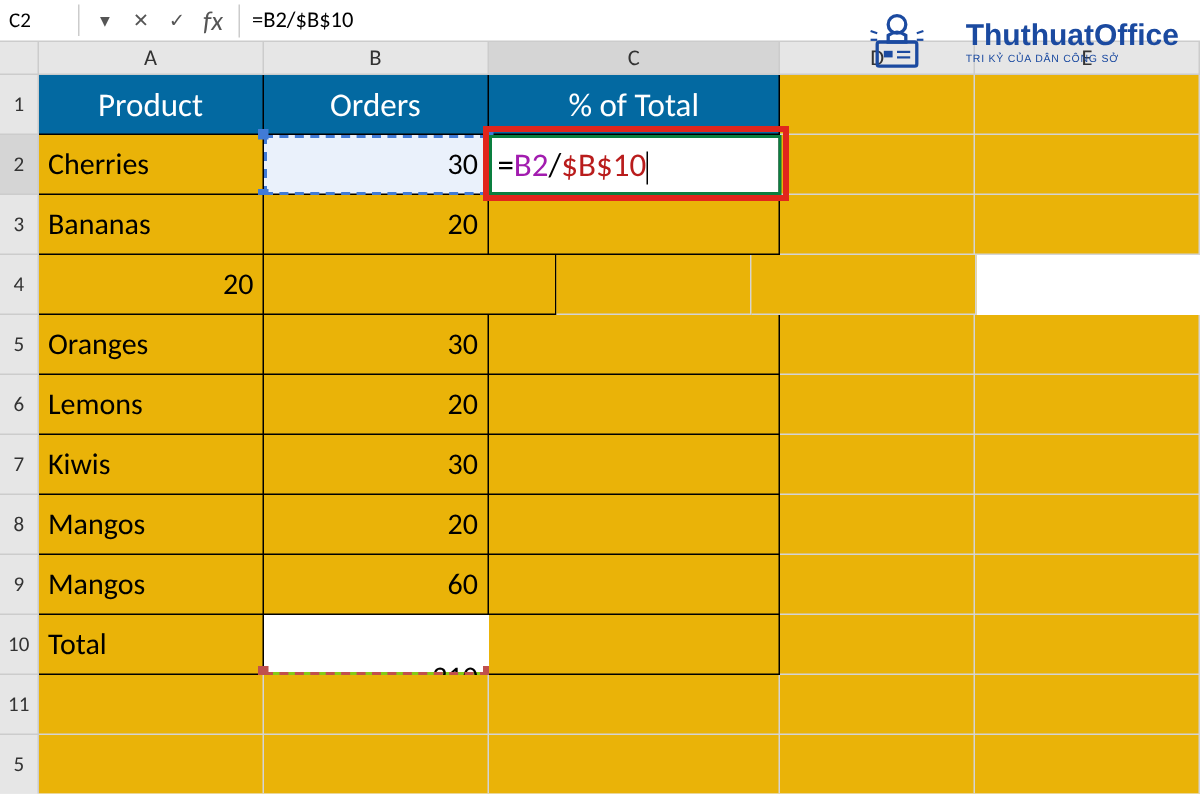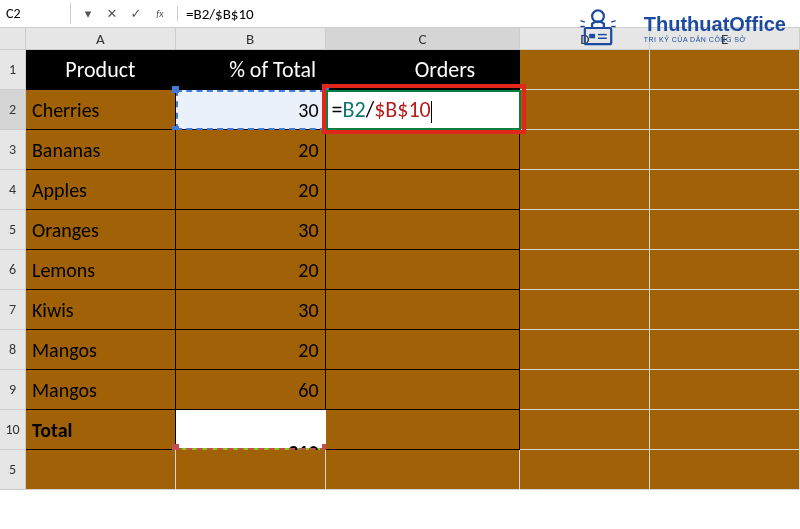--- a/index.html
+++ b/index.html
@@ -1,56 +1,56 @@
 <!DOCTYPE html>
 <html><head>
 <meta charset="utf-8">
 <style>
 * { box-sizing: border-box; margin: 0; padding: 0; }
 body { font-family: Calibri, Arial, sans-serif; font-size: 18px; background: #fff; width: 800px; height: 529px; overflow: hidden; position: relative; }
 
 .formula-bar { display: flex; align-items: center; height: 28px; border-bottom: 1px solid #ccc; background: #fff; }
-.name-box { width: 71px; padding: 2px 6px; font-size: 14px; border-right: 1px solid #ccc; }
+.name-box { width: 53px; padding: 2px 6px; font-size: 14px; border-right: 1px solid #ccc; }
 .fb-icons { display: flex; align-items: center; gap: 10px; padding: 0 10px; border-right: 1px solid #ccc; font-size: 13px; color: #555; }
 .fb-icons span { display: inline-flex; align-items: center; justify-content: center; width: 14px; }
-.fx-label { font-style: italic; font-size: 10px; text-align: right; }
+.fx-label { font-style: italic; font-size: 18px; text-align: right; }
 .formula-input { flex: 1; padding: 2px 8px; font-size: 15px; }
 
 .sheet { position: relative; }
 .colhdr-row { display: flex; height: 22px; }
 .rowhdr-corner { width: 26px; background: #e6e6e6; border-right: 1px solid #ccc; border-bottom: 1px solid #ccc; position: relative; }
 .rowhdr-corner::after { content: ""; position: absolute; right: 2px; bottom: 2px; border-left: 10px solid transparent; border-top: 10px solid transparent; border-right: 0; border-bottom: 0; width: 0; height: 0; box-shadow: inset -8px -8px 0 -4px #b0b0b0; }
 .colhdr { background: #e6e6e6; border-right: 1px solid #ccc; border-bottom: 1px solid #ccc; text-align: center; font-size: 15px; color: #333; display: flex; align-items: center; justify-content: center; }
 .colhdr.active { background: #d5d5d5; }
 
 .body-row { display: flex; height: 40px; }
 .rowhdr { width: 26px; background: #e6e6e6; border-right: 1px solid #ccc; border-bottom: 1px solid #ccc; font-size: 14px; color: #333; display: flex; align-items: center; justify-content: center; }
 .rowhdr.active { background: #d5d5d5; }
-.cell { border-right: 1px solid #d4d4d4; border-bottom: 1px solid #d4d4d4; padding: 4px 6px; display: flex; align-items: center; font-size: 20px; position: relative; background: #a16207; }
+.cell { border-right: 1px solid #d4d4d4; border-bottom: 1px solid #d4d4d4; padding: 4px 6px; display: flex; align-items: center; font-size: 20px; position: relative; background: #eab308; }
 .cell.num { justify-content: flex-end; }
-.header-cell { background: #000000; color: #fff; font-size: 22px; justify-content: center; }
+.header-cell { background: #0369a1; color: #fff; font-size: 22px; justify-content: center; }
 .data-cell { border-right: 1.5px solid #000; border-bottom: 1.5px solid #000; }
-.bold { font-weight: 700; text-align: right; }
+.bold { font-weight: 400; text-align: right; }
 .colA { width: 150px; }
 .colB { width: 150px; }
 .colC { width: 195px; }
 .colD { width: 130px; }
 .colE { width: 150px; }
 
 .sel-b2 { background: #eaf1fb; outline: 2.5px dashed #417bd6; outline-offset: -2px; }
 .handle-bl { position: absolute; width: 7px; height: 7px; background: #417bd6; }
 .sel-b10 { background: #84cc16; outline: 2.5px dashed #c0504d; outline-offset: -2px; margin-top: 38px; }
 .handle-rd { position: absolute; width: 7px; height: 7px; background: #c0504d; }
 .tl { top: -4px; left: -4px; } .tr { top: -4px; right: -4px; } .bl { bottom: -4px; left: -4px; } .brc { bottom: -4px; right: -4px; }
 
 .active-cell { border: 2.5px solid #0a7f3f; position: absolute; pointer-events: none; }
 .redbox { border: 4px solid #e1261c; position: absolute; pointer-events: none; }
 .formula-text { font-family: Calibri, Arial, sans-serif; font-size: 22px; }
 .formula-text .eq { color: #000; }
-.formula-text .ref1 { color: #0f766e; }
+.formula-text .ref1 { color: #a21caf; }
 .formula-text .op { color: #000; }
 .formula-text .ref2 { color: #b91c1c; }
 .text-cursor { display: inline-block; width: 0; border-left: 1.5px solid #000; height: 22px; vertical-align: middle; }
 
 .logo { position: absolute; top: 6px; right: 14px; font-size: 20px; font-weight: 700; color: #1b4aa0; font-family: Arial, sans-serif; display: flex; align-items: center; gap: 24px; }
 .logo svg { width: 44px; height: 44px; }
 .logo .sub { display: block; font-size: 7px; font-weight: 400; letter-spacing: 0.5px; color: #1b4aa0; }
 </style>
 </head>
 <body>
@@ -72,22 +72,22 @@
     <div class="colhdr colA">A</div>
     <div class="colhdr colB">B</div>
     <div class="colhdr colC active">C</div>
     <div class="colhdr colD">D</div>
     <div class="colhdr colE">E</div>
   </div>
 
   <div class="body-row">
     <div class="rowhdr">1</div>
     <div class="cell header-cell data-cell colA">Product</div>
+    <div class="cell header-cell data-cell colB">Orders</div>
     <div class="cell header-cell data-cell colC">% of Total</div>
-    <div class="cell header-cell data-cell colB">Orders</div>
     <div class="cell colD"></div>
     <div class="cell colE"></div>
   </div>
 
   <div class="body-row">
     <div class="rowhdr active">2</div>
     <div class="cell data-cell colA">Cherries</div>
     <div class="cell data-cell num colB sel-b2">
       <span>30</span>
       <span class="handle-bl tl"></span>
@@ -108,21 +108,20 @@
     <div class="rowhdr">3</div>
     <div class="cell data-cell colA">Bananas</div>
     <div class="cell data-cell num colB">20</div>
     <div class="cell data-cell colC"></div>
     <div class="cell colD"></div>
     <div class="cell colE"></div>
   </div>
 
   <div class="body-row">
     <div class="rowhdr">4</div>
-    <div class="cell data-cell colA">Apples</div>
     <div class="cell data-cell num colB">20</div>
     <div class="cell data-cell colC"></div>
     <div class="cell colD"></div>
     <div class="cell colE"></div>
   </div>
 
   <div class="body-row">
     <div class="rowhdr">5</div>
     <div class="cell data-cell colA">Oranges</div>
     <div class="cell data-cell num colB">30</div>
@@ -175,20 +174,28 @@
       <span class="handle-rd tl"></span>
         <span class="handle-rd tr"></span>
         <span class="handle-rd bl"></span>
         <span class="handle-rd brc"></span>
     </div>
     <div class="cell data-cell colC"></div>
     <div class="cell colD"></div>
     <div class="cell colE"></div>
   </div>
 
+  <div class="body-row">
+    <div class="rowhdr">11</div>
+    <div class="cell colA"></div>
+    <div class="cell colB"></div>
+    <div class="cell colC"></div>
+    <div class="cell colD"></div>
+    <div class="cell colE"></div>
+  </div>
 
   <div class="body-row">
     <div class="rowhdr">5</div>
     <div class="cell colA"></div>
     <div class="cell colB"></div>
     <div class="cell colC"></div>
     <div class="cell colD"></div>
     <div class="cell colE"></div>
   </div>
 

